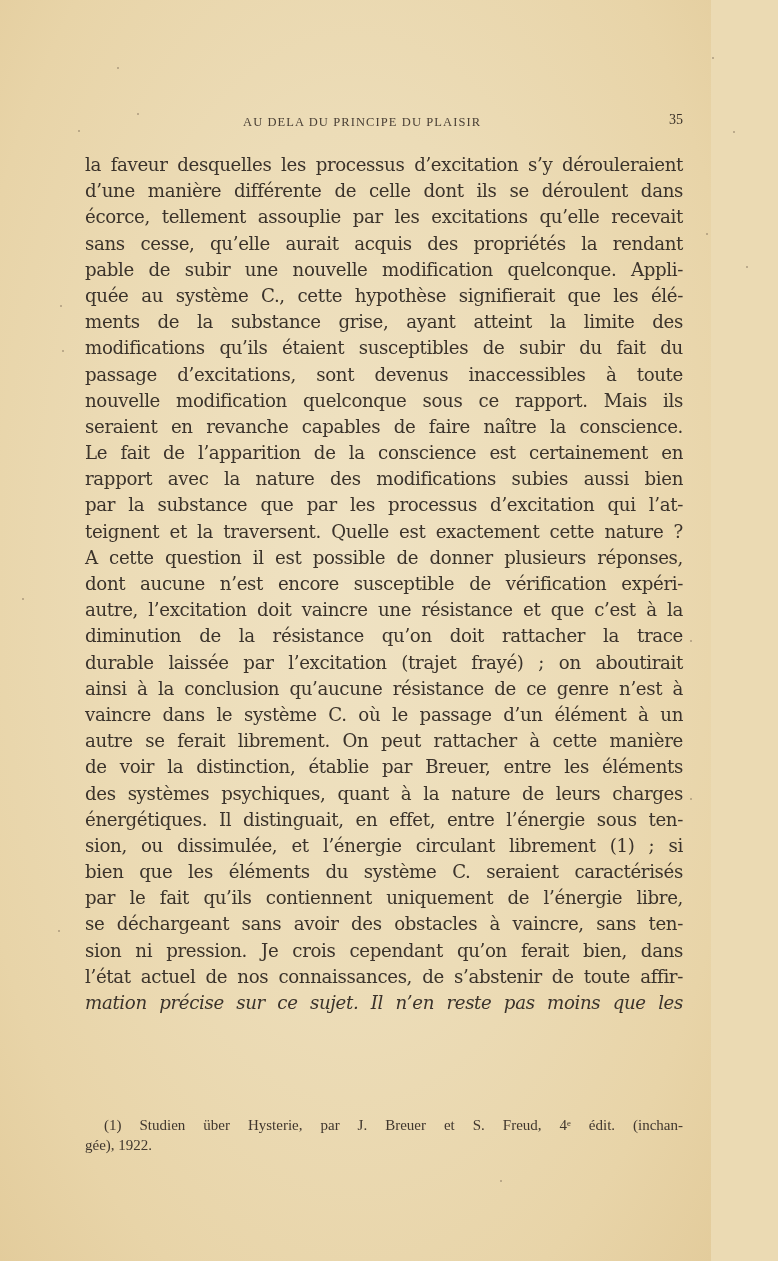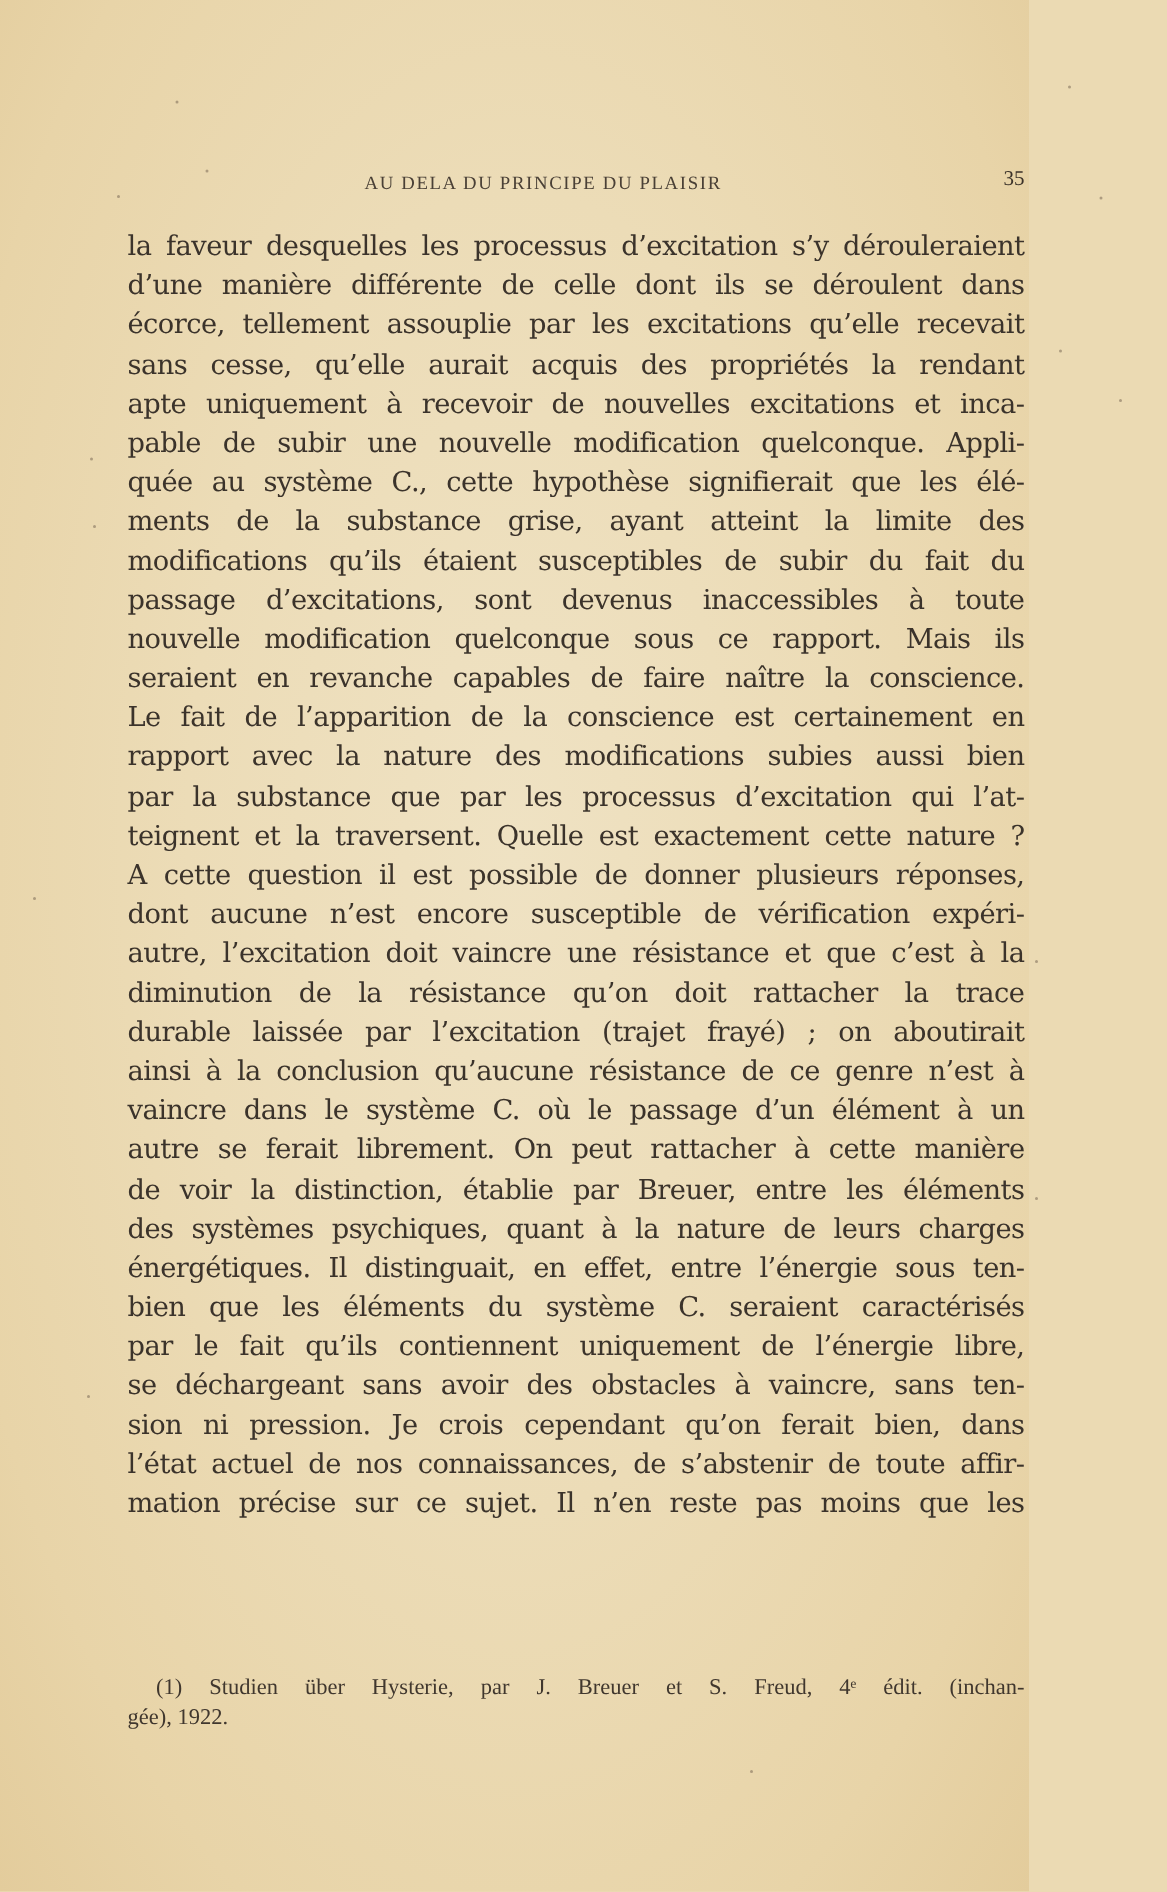--- a/index.html
+++ b/index.html
@@ -13,20 +13,21 @@
       background: #ebdab3;
     }
     .page {
       position: relative;
       width: 686px;
       height: 1261px;
       background:
         radial-gradient(ellipse at 50% 45%, #efe2c3 0%, #ecdcb7 45%, #e8d4a8 80%, #e3cc9c 100%);
       font-family: "DejaVu Serif", "Liberation Serif", serif;
       color: #3b332b;
+      padding-left: 25px;
     }
     .running-head {
       position: absolute;
       top: 115px;
       left: 243px;
       width: 440px;
       height: 20px;
     }
     .running-title {
       position: absolute;
@@ -60,20 +61,21 @@
       font-size: 18.2px;
       text-align: justify;
       text-align-last: justify;
       white-space: nowrap;
       overflow: visible;
       letter-spacing: -0.35px;
       word-spacing: 0px;
     }
     .line.last {
       text-align-last: justify;
+      font-style: italic;
     }
     .footnote {
       position: absolute;
       top: 1115px;
       left: 85px;
       width: 598px;
       font-family: "Liberation Serif", serif;
       font-size: 15px;
       color: #40372e;
       line-height: 20px;
@@ -106,21 +108,20 @@
   <div class="running-head">
     <span class="running-title">AU DELA DU PRINCIPE DU PLAISIR</span>
     <span class="page-number">35</span>
   </div>
 
   <div class="body-text">
     <span class="line">la faveur desquelles les processus d’excitation s’y dérouleraient</span>
     <span class="line">d’une manière différente de celle dont ils se déroulent dans</span>
     <span class="line">écorce, tellement assouplie par les excitations qu’elle recevait</span>
     <span class="line">sans cesse, qu’elle aurait acquis des propriétés la rendant</span>
-    <span class="line">apte uniquement à recevoir de nouvelles excitations et inca-</span>
     <span class="line">pable de subir une nouvelle modification quelconque. Appli-</span>
     <span class="line">quée au système C., cette hypothèse signifierait que les élé-</span>
     <span class="line">ments de la substance grise, ayant atteint la limite des</span>
     <span class="line">modifications qu’ils étaient susceptibles de subir du fait du</span>
     <span class="line">passage d’excitations, sont devenus inaccessibles à toute</span>
     <span class="line">nouvelle modification quelconque sous ce rapport. Mais ils</span>
     <span class="line">seraient en revanche capables de faire naître la conscience.</span>
     <span class="line">Le fait de l’apparition de la conscience est certainement en</span>
     <span class="line">rapport avec la nature des modifications subies aussi bien</span>
     <span class="line">par la substance que par les processus d’excitation qui l’at-</span>
@@ -129,20 +130,21 @@
     <span class="line">dont aucune n’est encore susceptible de vérification expéri-</span>
     <span class="line">autre, l’excitation doit vaincre une résistance et que c’est à la</span>
     <span class="line">diminution de la résistance qu’on doit rattacher la trace</span>
     <span class="line">durable laissée par l’excitation (trajet frayé) ; on aboutirait</span>
     <span class="line">ainsi à la conclusion qu’aucune résistance de ce genre n’est à</span>
     <span class="line">vaincre dans le système C. où le passage d’un élément à un</span>
     <span class="line">autre se ferait librement. On peut rattacher à cette manière</span>
     <span class="line">de voir la distinction, établie par Breuer, entre les éléments</span>
     <span class="line">des systèmes psychiques, quant à la nature de leurs charges</span>
     <span class="line">énergétiques. Il distinguait, en effet, entre l’énergie sous ten-</span>
+    <span class="line">sion, ou dissimulée, et l’énergie circulant librement (1) ; si</span>
     <span class="line">bien que les éléments du système C. seraient caractérisés</span>
     <span class="line">par le fait qu’ils contiennent uniquement de l’énergie libre,</span>
     <span class="line">se déchargeant sans avoir des obstacles à vaincre, sans ten-</span>
     <span class="line">sion ni pression. Je crois cependant qu’on ferait bien, dans</span>
     <span class="line">l’état actuel de nos connaissances, de s’abstenir de toute affir-</span>
     <span class="line last">mation précise sur ce sujet. Il n’en reste pas moins que les</span>
   </div>
 
   <div class="footnote">
     <span class="fn-line first"><span>(1)</span> <span class="fn-title">Studien über Hysterie,</span> <span>par J. Breuer et S. Freud, 4ᵉ édit. (inchan-</span></span>

